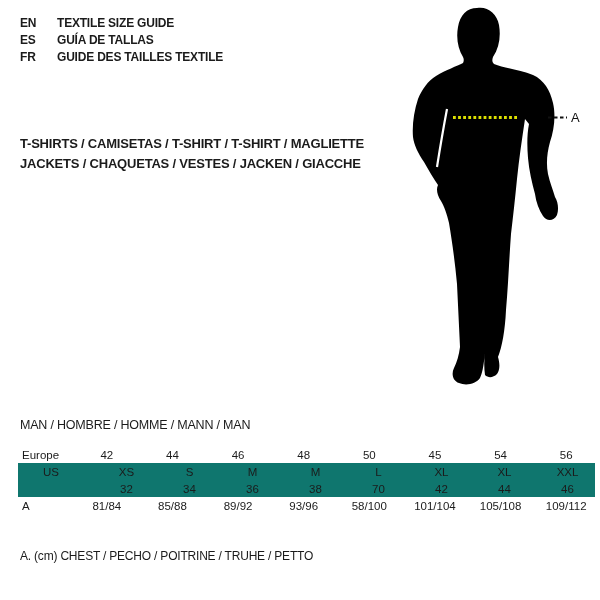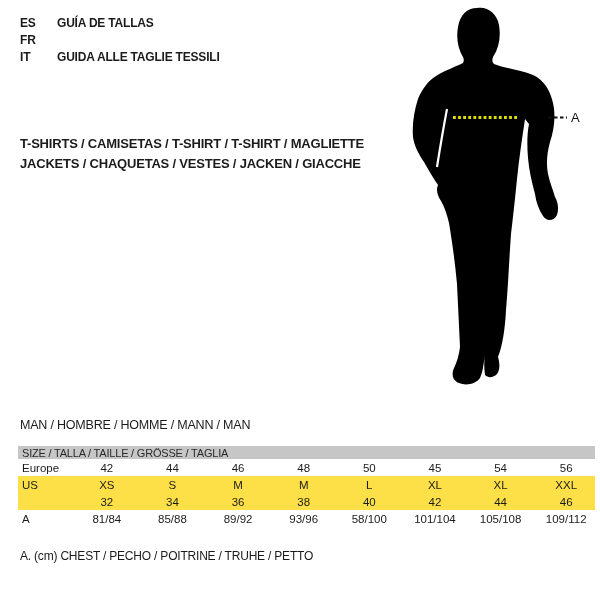--- a/index.html
+++ b/index.html
@@ -17,41 +17,42 @@
   .figure-area{position:absolute;left:0;top:0;width:600px;height:600px;pointer-events:none;}
   
   .man-title{position:absolute;left:20px;top:418px;font-size:12.5px;font-weight:normal;letter-spacing:-0.2px;}
   
   .size-table{position:absolute;left:18px;top:446px;width:577px;font-size:11.5px;}
   .size-table-header{
     height:13px;background:#c6c6c6;display:flex;align-items:center;
     padding-left:4px;font-size:11px;color:#2a2a2a;letter-spacing:-0.2px;
   }
   .size-row{display:grid;grid-template-columns:52px repeat(8,1fr);height:17px;align-items:center;gap:8px;}
-  .size-row.alt{background:#fde047;}
+  .size-row.alt{background:#0f766e;padding-left:21px;}
   .row-label{padding-left:4px;text-align:left;}
   .cell{text-align:center;}
   
   .footnote{position:absolute;left:20px;top:549px;font-size:12px;font-weight:normal;letter-spacing:-0.2px;}
   .svg-label{font-family:"Liberation Sans", sans-serif;font-size:13px;fill:#111;}
 </style>
 </head>
 <body>
 
 <div class="lang-block">
   <div class="lang-row">
+    <span class="lang-code">EN</span>
+    <span class="lang-label">TEXTILE SIZE GUIDE</span>
+  </div>
+  <div class="lang-row">
     <span class="lang-code">ES</span>
     <span class="lang-label">GUÍA DE TALLAS</span>
   </div>
   <div class="lang-row">
     <span class="lang-code">FR</span>
-  </div>
-  <div class="lang-row">
-    <span class="lang-code">IT</span>
-    <span class="lang-label">GUIDA ALLE TAGLIE TESSILI</span>
+    <span class="lang-label">GUIDE DES TAILLES TEXTILE</span>
   </div>
 </div>
 
 <div class="cat-block">
   <div>T-SHIRTS / CAMISETAS / T-SHIRT / T-SHIRT / MAGLIETTE</div>
   <div>JACKETS / CHAQUETAS / VESTES / JACKEN / GIACCHE</div>
 </div>
 
 <svg class="figure-area" viewBox="0 0 600 600" aria-hidden="true">
   <path fill="#000000" d="
@@ -96,21 +97,20 @@
     Z"></path>
   <path d="M 447 109 C 443 130 440 148 437 167" stroke="#ffffff" stroke-width="2.2" fill="none"></path>
   <line x1="453" y1="117.5" x2="518" y2="117.5" stroke="#dce000" stroke-width="3.2" stroke-dasharray="2.8 2.3"></line>
   <line x1="548" y1="117.5" x2="567" y2="117.5" stroke="#111111" stroke-width="1.8" stroke-dasharray="3.5 2.5"></line>
   <text class="svg-label" x="571" y="122">A</text>
 </svg>
 
 <div class="man-title">MAN / HOMBRE / HOMME / MANN / MAN</div>
 
 <div class="size-table">
-  <div class="size-table-header">SIZE / TALLA / TAILLE / GRÖSSE / TAGLIA</div>
 
   <div class="size-row">
     <div class="row-label">Europe</div>
     <div class="cell">42</div>
     <div class="cell">44</div>
     <div class="cell">46</div>
     <div class="cell">48</div>
     <div class="cell">50</div>
     <div class="cell">45</div>
     <div class="cell">54</div>
@@ -128,21 +128,21 @@
     <div class="cell">XL</div>
     <div class="cell">XXL</div>
   </div>
 
   <div class="size-row alt">
     <div class="row-label"></div>
     <div class="cell">32</div>
     <div class="cell">34</div>
     <div class="cell">36</div>
     <div class="cell">38</div>
-    <div class="cell">40</div>
+    <div class="cell">70</div>
     <div class="cell">42</div>
     <div class="cell">44</div>
     <div class="cell">46</div>
   </div>
 
   <div class="size-row">
     <div class="row-label">A</div>
     <div class="cell">81/84</div>
     <div class="cell">85/88</div>
     <div class="cell">89/92</div>

